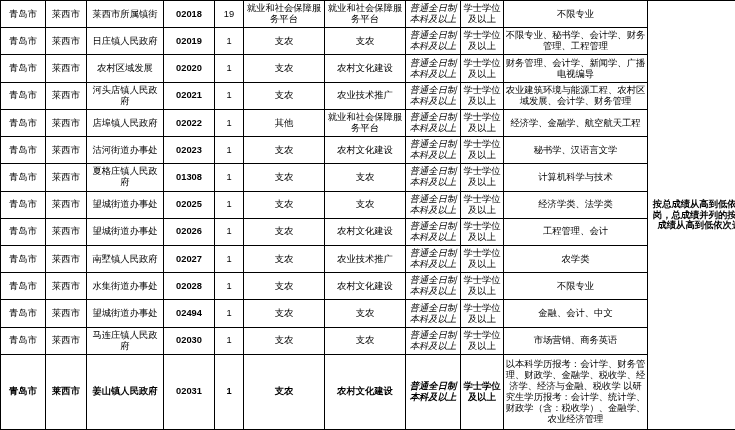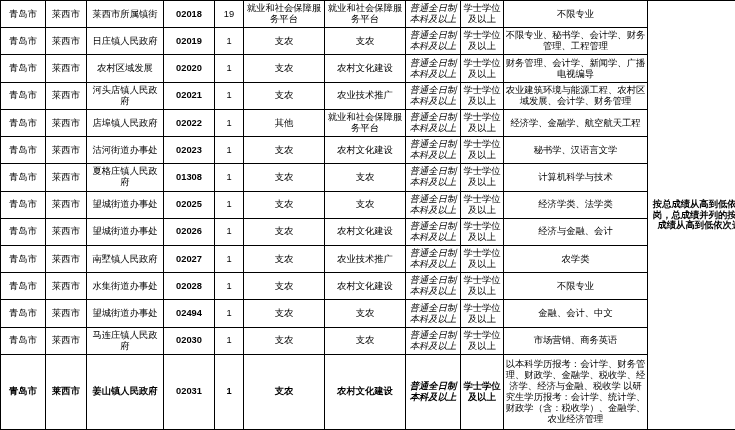--- a/index.html
+++ b/index.html
@@ -52,21 +52,20 @@
     font-size: 9.3px;
     line-height: 1.3;
     letter-spacing: 0px;
     padding: 2px 4px;
   }
   .major-long {
     text-align: left;
     padding-left: 4px;
     padding-right: 2px;
     line-height: 1.22;
-    font-family: Liberation Serif, serif;
   }
   .bold { font-weight: bold; }
 </style>
 </head>
 <body>
 
 <div class="sheet">
   <table class="grid">
     <tbody>
       <tr>
@@ -169,21 +168,21 @@
       <tr>
         <td class="c-region">青岛市</td>
         <td class="c-district">莱西市</td>
         <td class="c-unit">望城街道办事处</td>
         <td class="c-code">02026</td>
         <td class="c-count">1</td>
         <td class="c-position">支农</td>
         <td class="c-dept">农村文化建设</td>
         <td class="c-edu">普通全日制本科及以上</td>
         <td class="c-degree">学士学位及以上</td>
-        <td class="c-major">经济与金融、会计</td>
+        <td class="c-major">工程管理、会计</td>
       </tr>
       <tr>
         <td class="c-region">青岛市</td>
         <td class="c-district">莱西市</td>
         <td class="c-unit">南墅镇人民政府</td>
         <td class="c-code">02027</td>
         <td class="c-count">1</td>
         <td class="c-position">支农</td>
         <td class="c-dept">农业技术推广</td>
         <td class="c-edu">普通全日制本科及以上</td>

